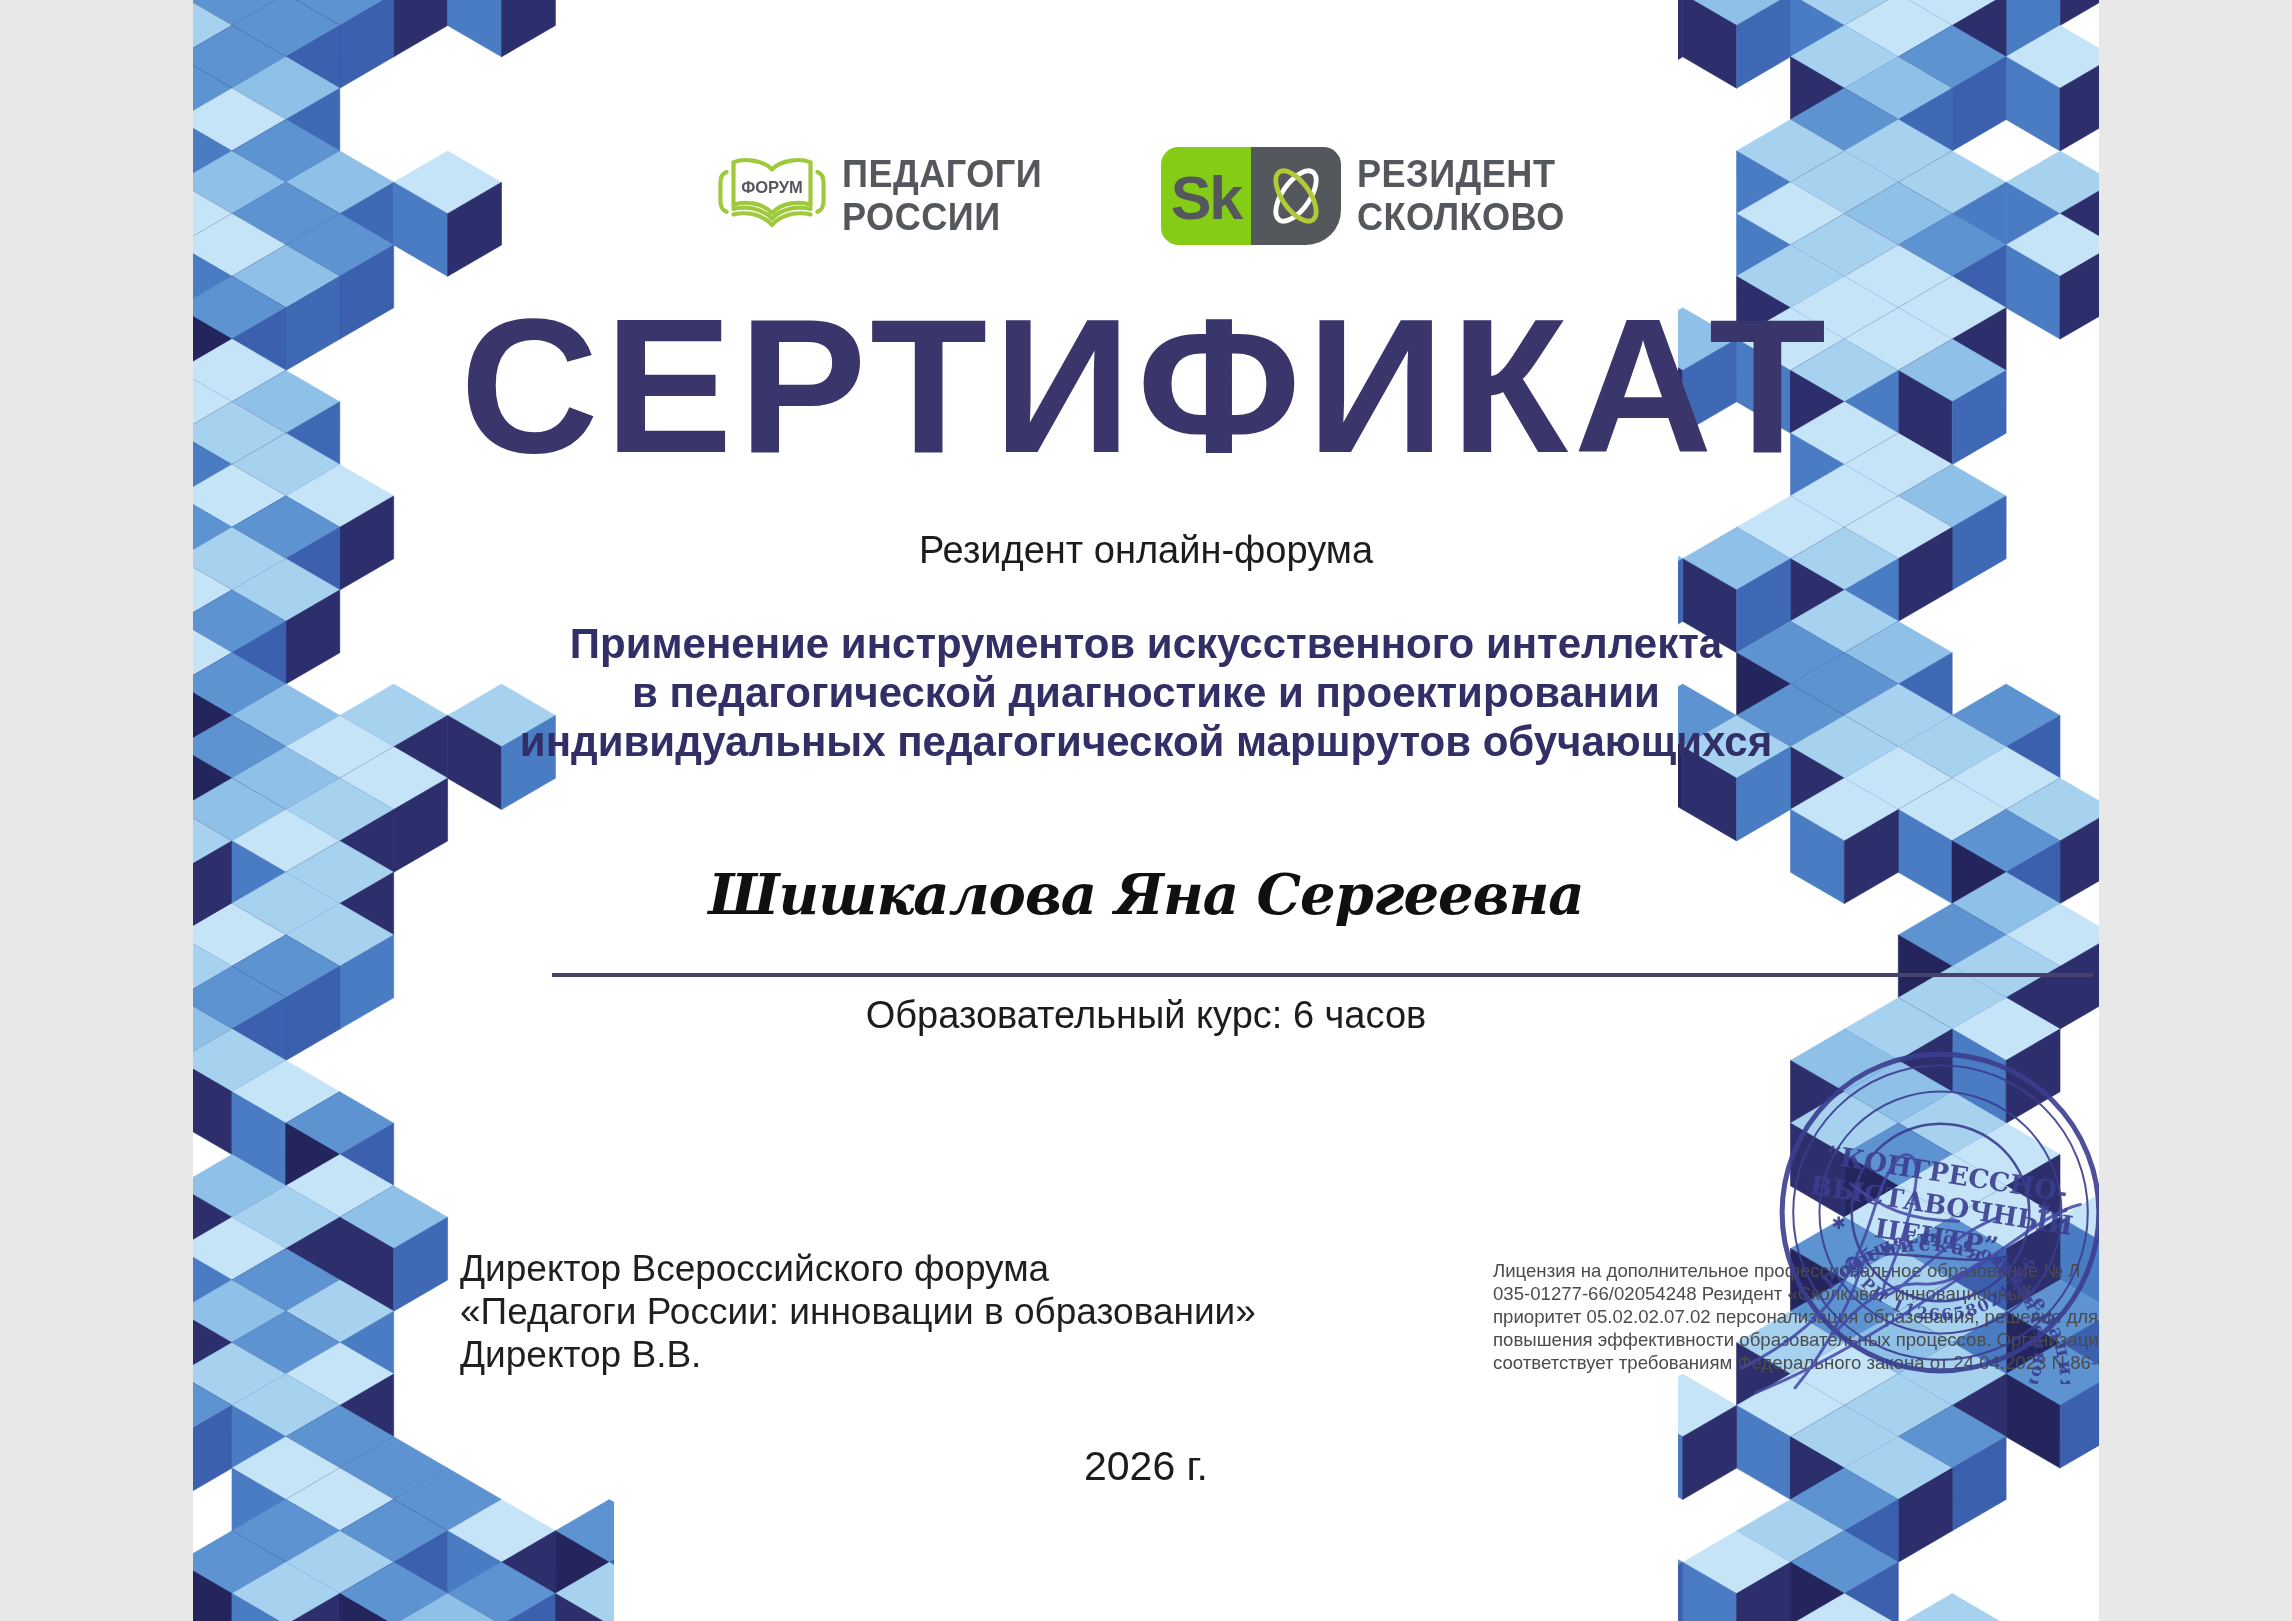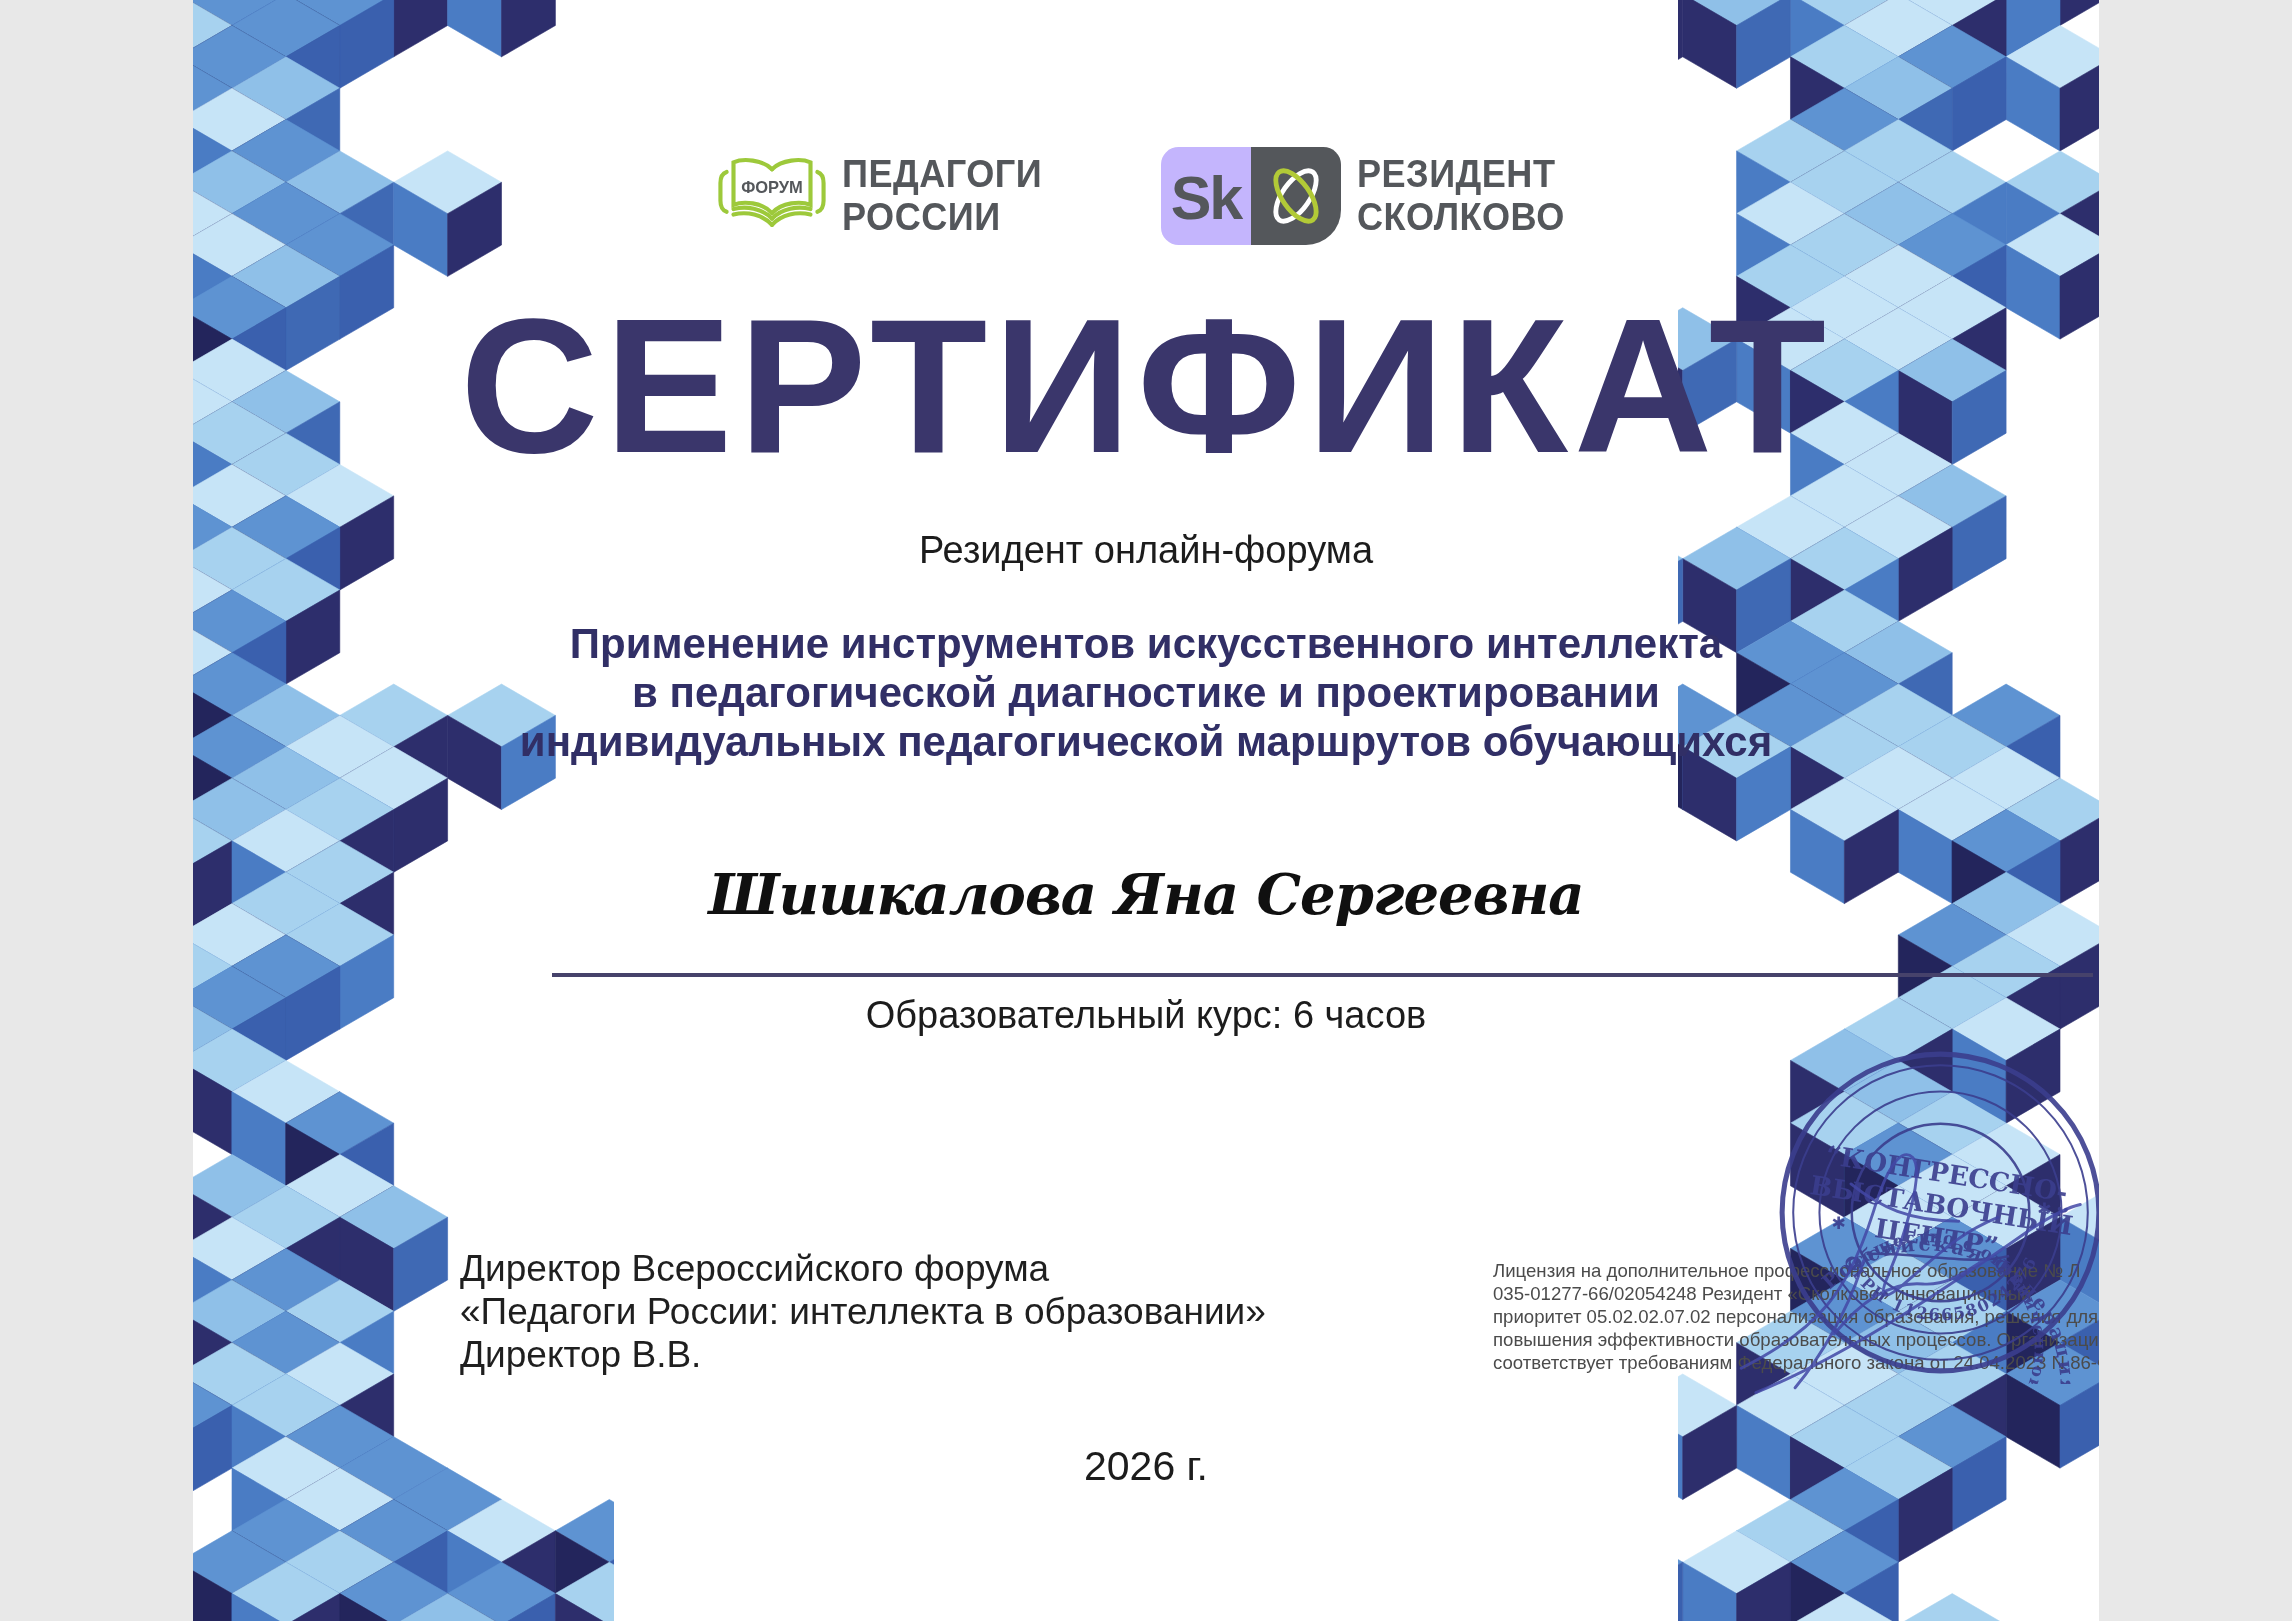--- a/index.html
+++ b/index.html
@@ -21,21 +21,21 @@
   .logo-text{
     font-weight:700;font-size:38px;line-height:43px;color:#54575b;
     letter-spacing:0.5px;transform:scaleX(.95);transform-origin:left center;
   }
   .book-svg{width:110px;height:98px;display:block;}
   .sk-badge{
     width:180px;height:98px;border-radius:17.6px 17.6px 35px 17.6px;overflow:hidden;
     display:flex;
   }
   .sk-left{
-    width:50%;background:#c4b5fd;display:flex;align-items:center;justify-content:center;
+    width:50%;background:#84cc16;display:flex;align-items:center;justify-content:center;
   }
   .sk-left span{
     font-weight:700;font-size:61px;color:#54575b;letter-spacing:-2px;
     transform:translateY(2px);
   }
   .sk-right{width:50%;background:#54575b;display:flex;align-items:center;justify-content:center;}
 
   .cert-title{
     top:290px;font-size:192px;font-weight:700;color:#3a366b;letter-spacing:5.9px;line-height:1;
   }
@@ -738,21 +738,21 @@
     <div>в педагогической диагностике и проектировании</div>
     <div>индивидуальных педагогической маршрутов обучающихся</div>
   </div>
 
   <div class="recipient centered">Шишкалова Яна Сергеевна</div>
   <div class="rule"></div>
   <div class="course-info centered">Образовательный курс: 6 часов</div>
 
   <div class="director">
     <div>Директор Всероссийского форума</div>
-    <div>«Педагоги России: интеллекта в образовании»</div>
+    <div>«Педагоги России: инновации в образовании»</div>
     <div>Директор В.В.</div>
   </div>
 
   <div class="license">
     <div>Лицензия на дополнительное профессиональное образование № Л</div>
     <div>035-01277-66/02054248  Резидент «Сколково» инновационный</div>
     <div>приоритет 05.02.02.07.02 персонализация образования, решения для</div>
     <div>повышения эффективности образовательных процессов. Организация</div>
     <div>соответствует требованиям Федерального закона от 24.04.2023 N 86-ФЗ</div>
   </div>

